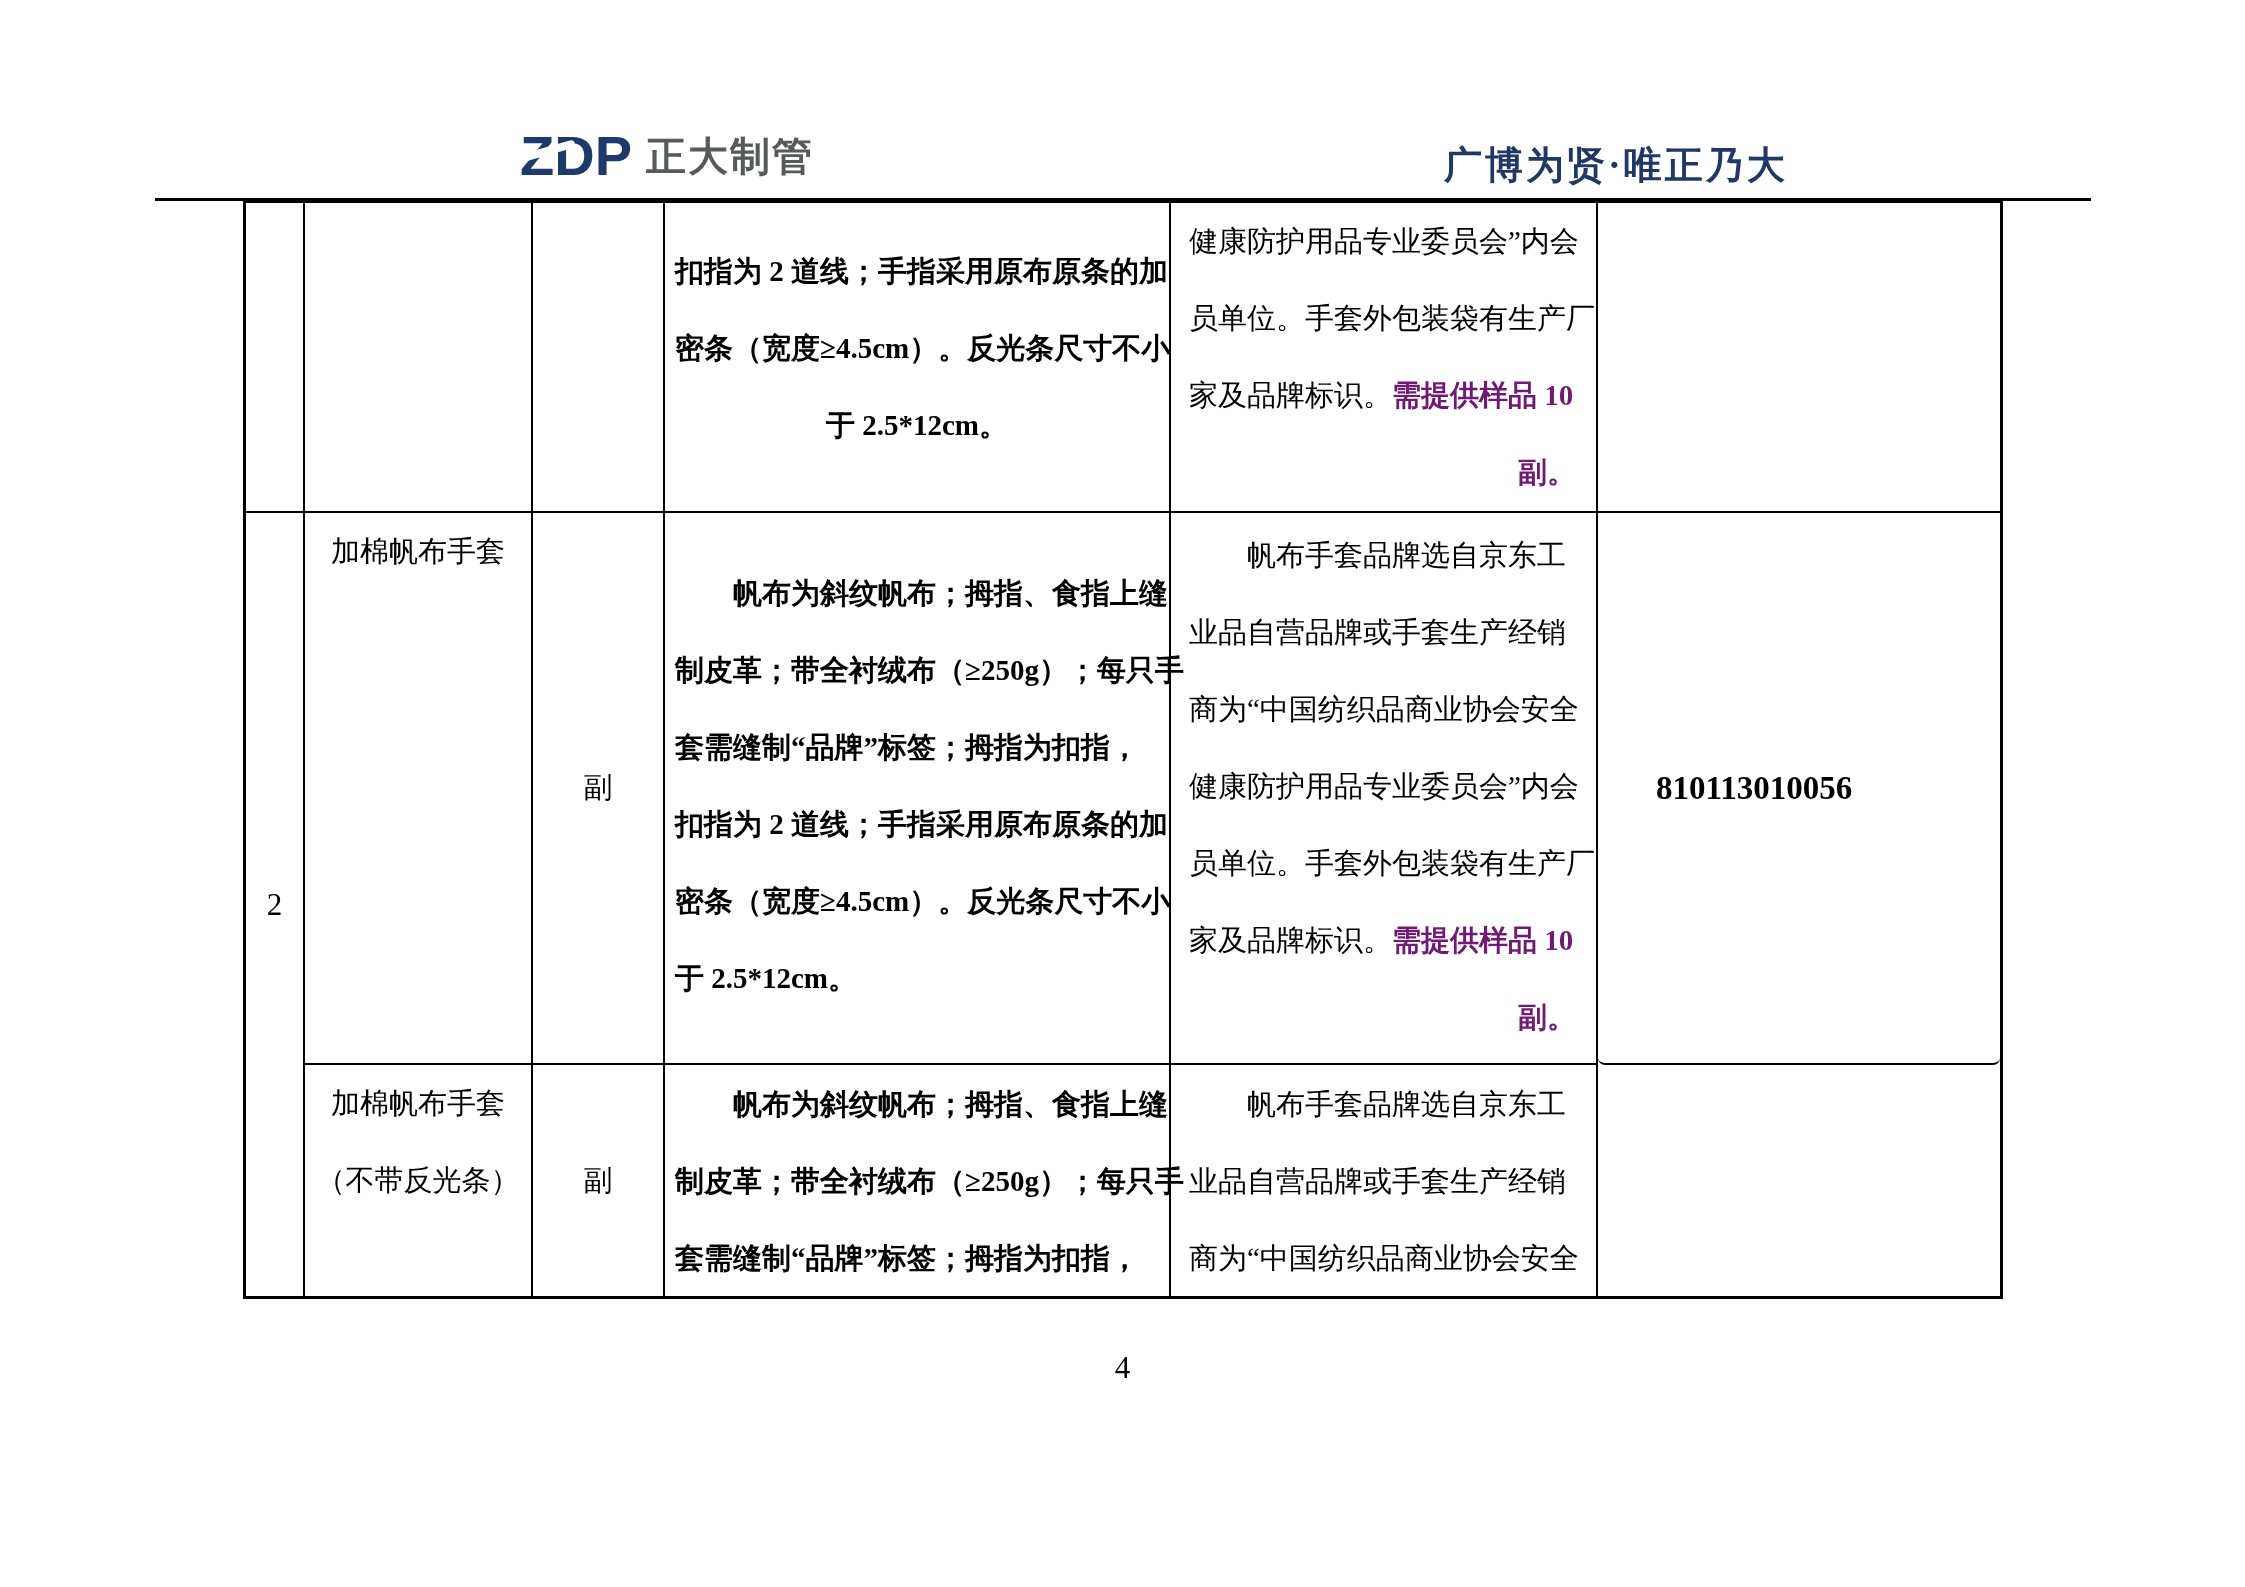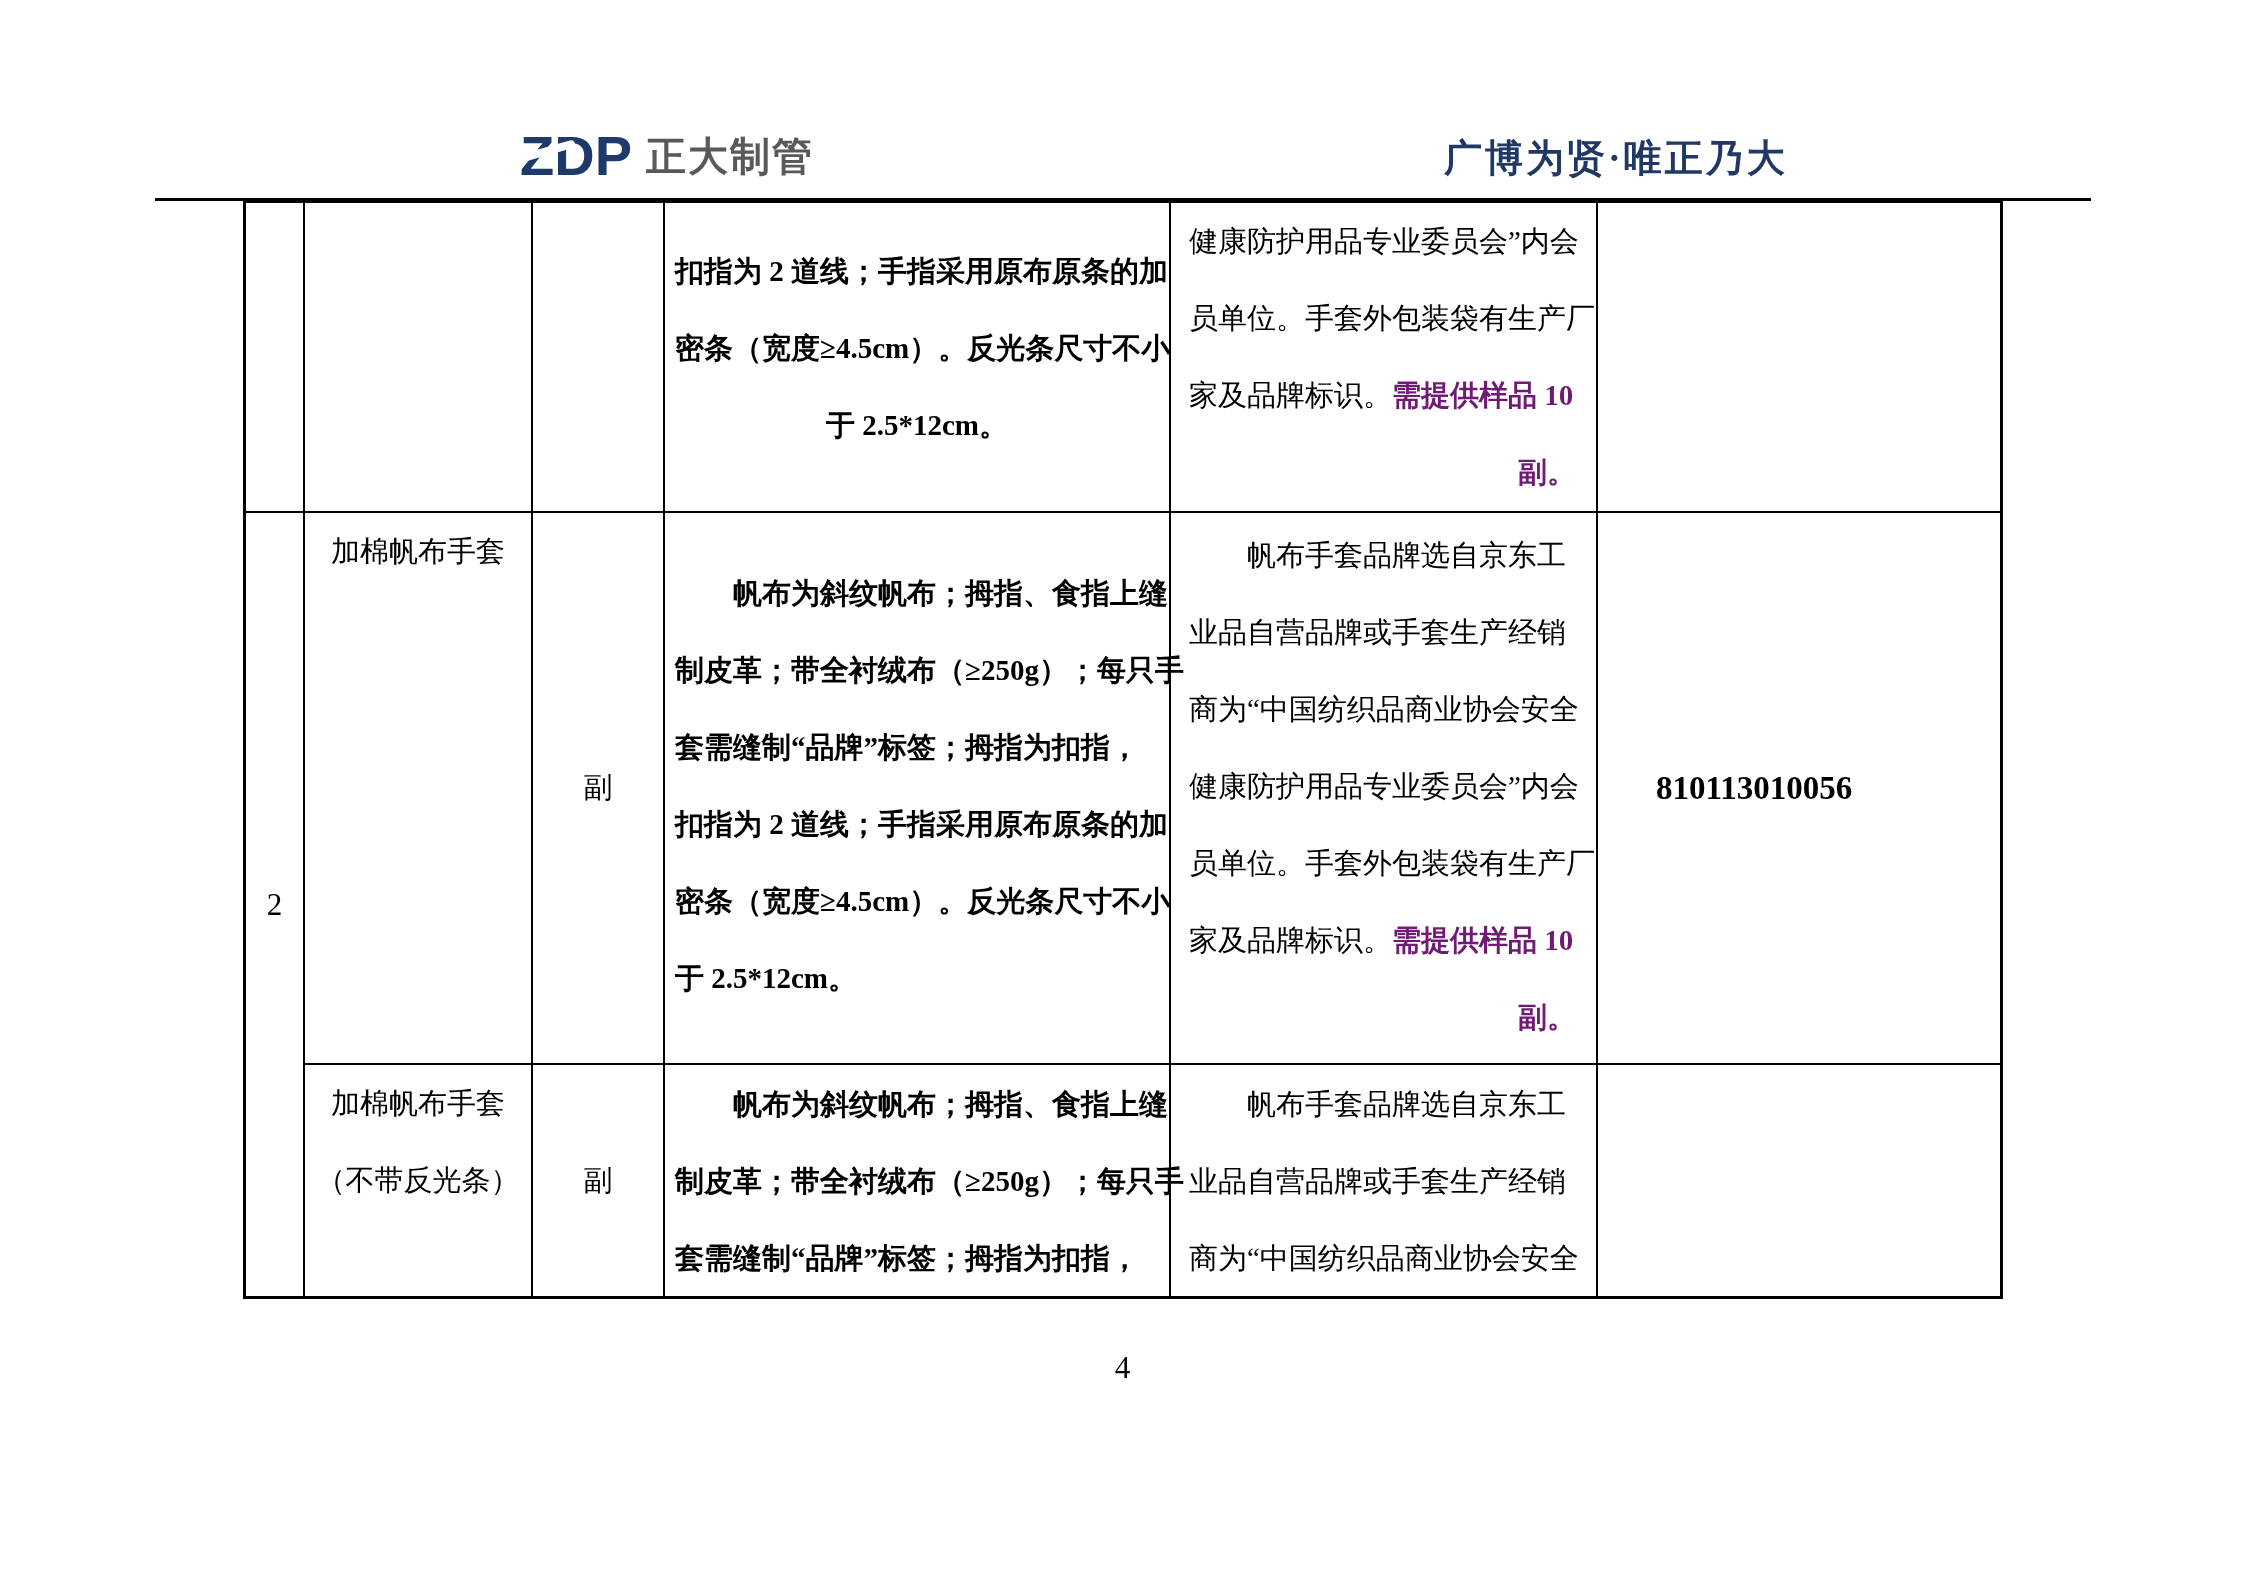--- a/index.html
+++ b/index.html
@@ -23,21 +23,21 @@
   .zdp-swoosh{
     position:absolute;left:-8px;top:18px;width:64px;height:8px;
     background:#ffffff;transform:rotate(-16deg);border-radius:5px;
   }
   .logo-name{
     font-family:"Liberation Sans","DejaVu Sans",sans-serif;
     font-weight:700;font-size:40px;line-height:52px;
     color:#58595b;margin-left:14px;letter-spacing:2px;
   }
   .slogan{
-    position:absolute;left:1444px;top:133px;
+    position:absolute;left:1444px;top:140px;
     font-family:"Liberation Serif","DejaVu Serif",serif;
     font-weight:700;font-size:38px;color:#1f3864;letter-spacing:3px;
     white-space:nowrap;
   }
   .header-rule{
     position:absolute;left:155px;top:198px;width:1936px;height:3px;background:#000;
   }
 
   
   .spec-table{
@@ -70,20 +70,21 @@
   .spec-cell.pt-b{padding-top:1px;}
   .remark-cell{padding-left:18px;padding-right:20px;}
   .remark-cell.pt-a{padding-top:4px;}
   .remark-cell.pt-b{padding-top:1px;}
   .red{color:#701a75;font-weight:700;text-align:right;}
   .code-cell{
     display:flex;align-items:center;
     padding-left:58px;
     font-weight:700;font-size:33px;
     font-family:"Liberation Serif","DejaVu Serif",serif;
+    border-radius:7px;
   }
 
   
   .page-number{
     position:absolute;left:0;top:1350px;width:2245px;
     text-align:center;font-size:31px;
   }
 </style>
 </head>
 <body>

